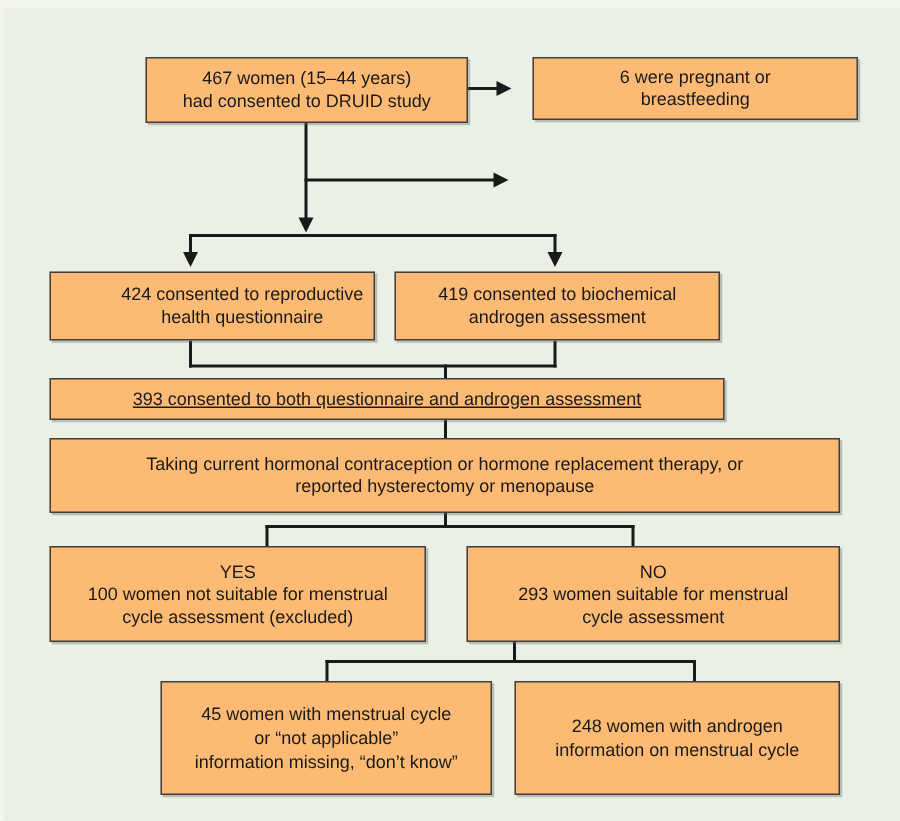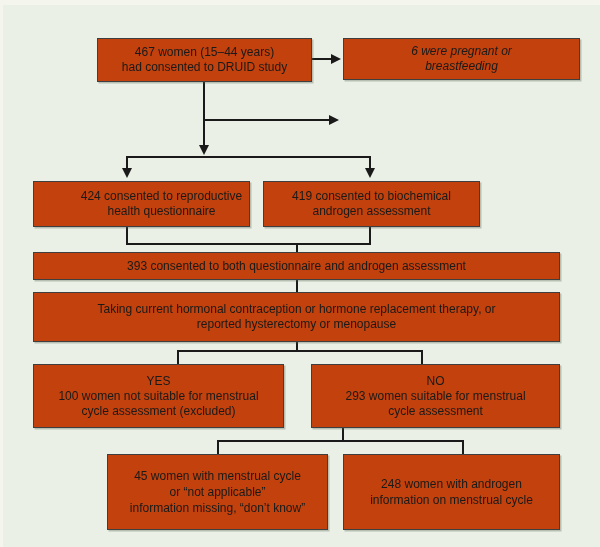--- a/index.html
+++ b/index.html
@@ -10,38 +10,38 @@
     position:relative;overflow:hidden;
   }
   #canvas{position:absolute;left:0;top:0;width:600px;height:547px;}
   .panel{
     position:absolute;left:3px;top:5px;right:0;bottom:0;
     background:#eaf0e5;
   }
   .box{
     position:absolute;
     box-sizing:border-box;
-    background:#c2410c;
+    background:#fdba74;
     border:1.5px solid #3f3f3f;
     box-shadow:1.5px 1.5px 0 rgba(90,100,85,0.35);
     display:flex;flex-direction:column;
     align-items:center;justify-content:center;
     text-align:center;
     font-size:12px;line-height:15px;color:#1a1a1a;
     padding:2px 4px;
   }
   .box .ln{white-space:nowrap;}
   .lh16{line-height:16px;text-align:right;}
   
   .b-druid    {left:97px;  top:38px;  width:215px; height:44px;}
-  .b-pregnant {left:343px; top:38px;  width:237px; height:42px;font-style:italic;}
+  .b-pregnant {left:355px; top:38px;  width:217px; height:42px;}
   .b-noconsent{left:343px; top:99px;  width:217px; height:42px;}
   .b-quest    {left:33px;  top:181px; width:217px; height:46px;padding-left:44px;}
   .b-androgen {left:263px; top:181px; width:217px; height:46px;}
-  .b-both     {left:33px;  top:252px; width:527px; height:28px;}
+  .b-both     {left:33px;  top:252px; width:450px; height:28px;text-decoration:underline;}
   .b-criteria {left:33px;  top:292px; width:527px; height:50px;}
   .b-yes      {left:33px;  top:364px; width:251px; height:64px;}
   .b-no       {left:311px; top:364px; width:249px; height:64px;align-items:center;}
   .b-missing  {left:107px; top:454px; width:221px; height:76px;}
   .b-usable   {left:343px; top:454px; width:217px; height:76px;}
   
   .hline,.vline{position:absolute;background:#1a1a1a;}
   .hline{height:2px;}
   .vline{width:2px;}
   .arrow-right{position:absolute;width:0;height:0;

